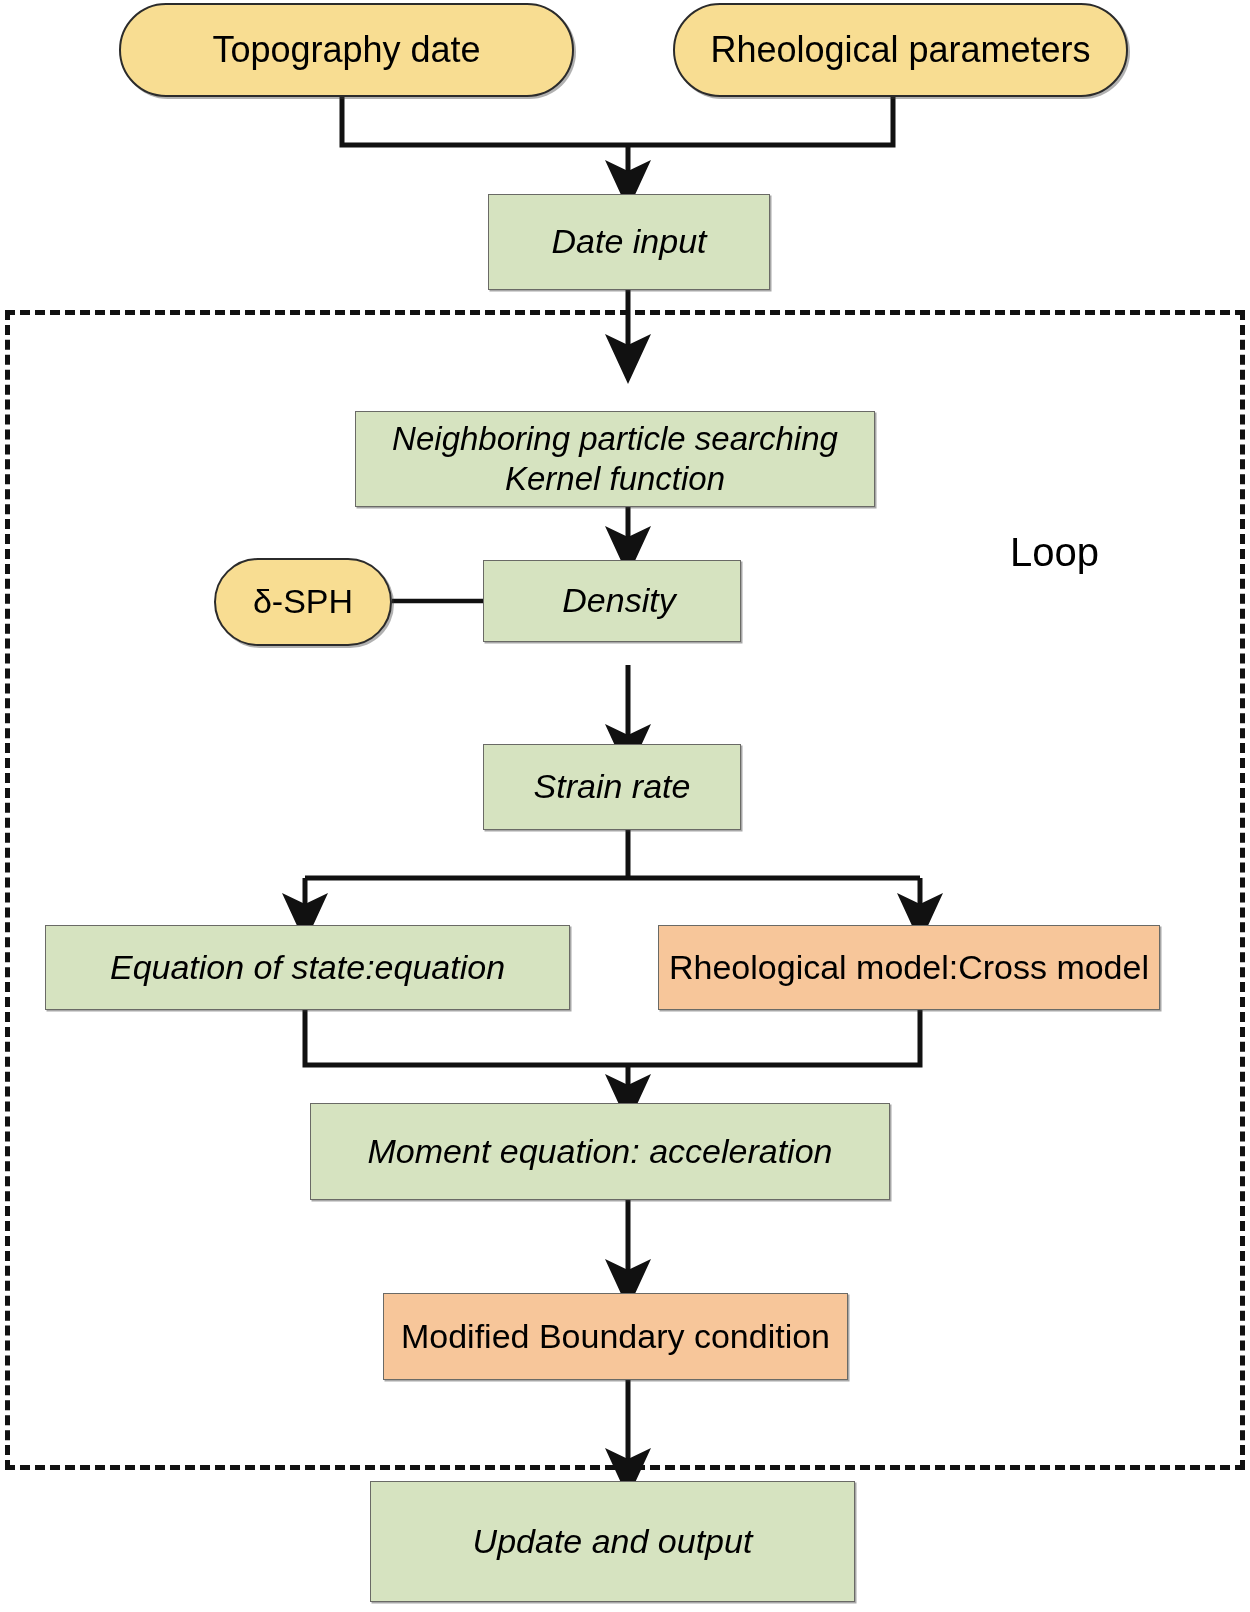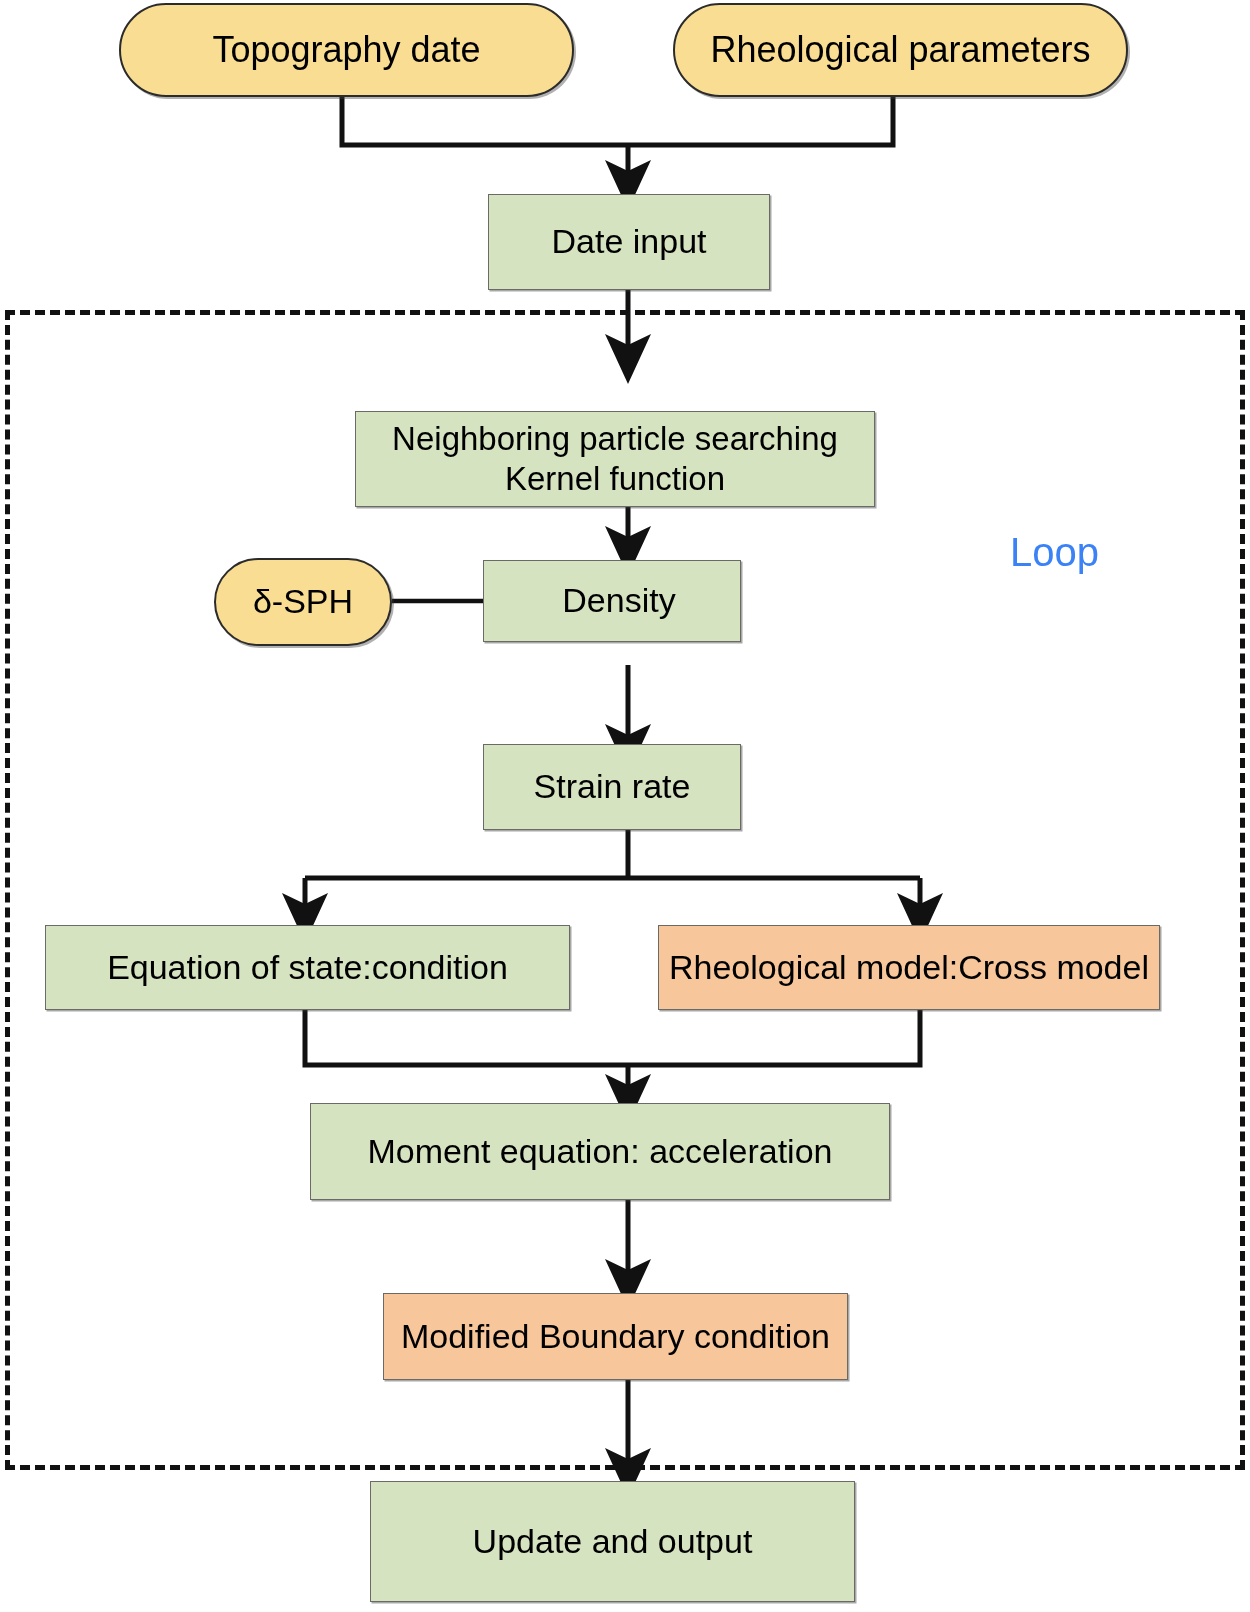--- a/index.html
+++ b/index.html
@@ -33,40 +33,41 @@
     justify-content: center;
     text-align: left;
     color: #000000;
     line-height: 1.22;
     z-index: 3;
   }
   .node-proc {
     border: 1.5px solid #6a6a66;
     background: #d6e3c0;
     box-shadow: 1.5px 1.5px 0 rgba(60,60,60,0.45);
+    font-style: italic;
   }
   .node-accent {
     border: 1.5px solid #6a6a66;
     background: #f7c69a;
     box-shadow: 1.5px 1.5px 0 rgba(60,60,60,0.45);
   }
   .node-term {
     border: 2px solid #2b2b2b;
     background: #f8dd92;
     box-shadow: 2px 2px 0 rgba(60,60,60,0.4);
   }
   .loop-box {
     position: absolute;
     box-sizing: border-box;
     border: 5px dashed #111111;
     z-index: 1;
   }
   .loop-label {
     position: absolute;
-    color: #3b82f6;
+    color: #000000;
     z-index: 2;
     white-space: nowrap;
   }
 </style>
 </head>
 <body>
 
 <div id="canvas">
 
   <div class="loop-box" style="left:5px; top:310px; width:1240px; height:1160px;"></div>
@@ -116,21 +117,21 @@
     <span>Neighboring particle searching</span>
     <span>Kernel function</span>
   </div>
 
   <div class="node node-term" style="left:214px; top:558px; width:178px; height:88px; border-radius:44px; font-size:34px;">δ-SPH</div>
 
   <div class="node node-proc" style="left:483px; top:560px; width:258px; height:82px; font-size:34px;padding-left:14px;">Density</div>
 
   <div class="node node-proc" style="left:483px; top:744px; width:258px; height:86px; font-size:34px;">Strain rate</div>
 
-  <div class="node node-proc" style="left:45px; top:925px; width:525px; height:85px; font-size:34px;">Equation of state:condition</div>
+  <div class="node node-proc" style="left:45px; top:925px; width:525px; height:85px; font-size:34px;">Equation of state:equation</div>
 
   <div class="node node-accent" style="left:658px; top:925px; width:502px; height:85px; font-size:34px;">Rheological model:Cross model</div>
 
   <div class="node node-proc" style="left:310px; top:1103px; width:580px; height:97px; font-size:34px;">Moment equation: acceleration</div>
 
   <div class="node node-accent" style="left:383px; top:1293px; width:465px; height:87px; font-size:34px;">Modified Boundary condition</div>
 
   <div class="node node-proc" style="left:370px; top:1481px; width:485px; height:121px; font-size:34px;">Update and output</div>
 
 </div>

